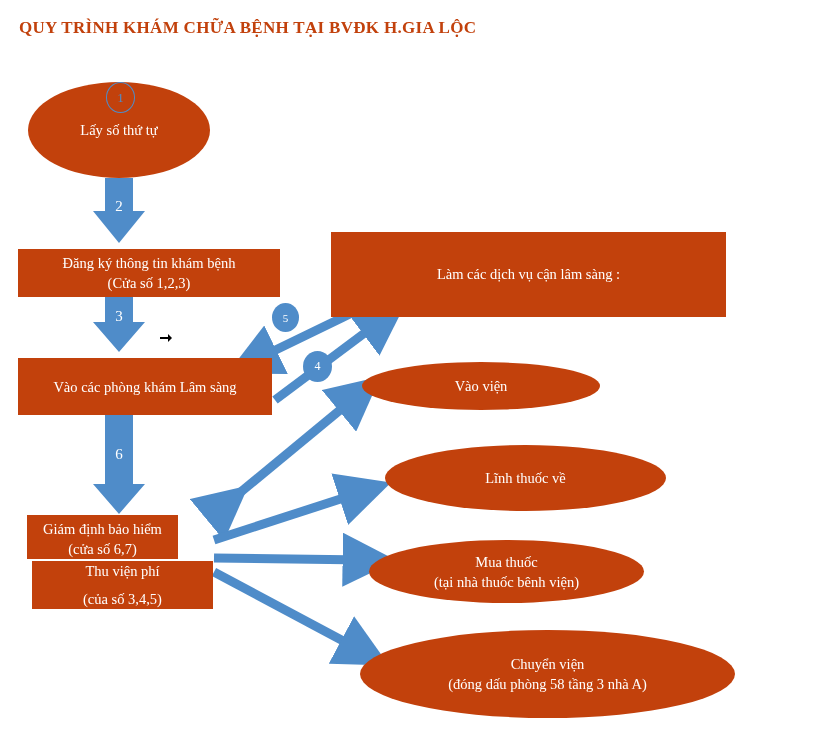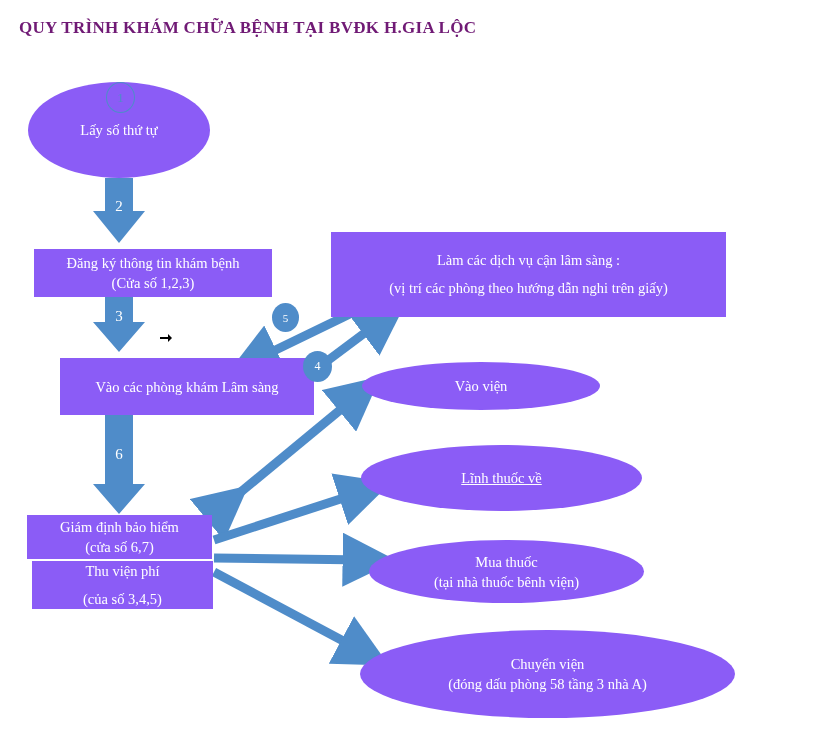--- a/index.html
+++ b/index.html
@@ -24,28 +24,28 @@
 
   
   #title {
     position: absolute;
     left: 19px;
     top: 18px;
     font-family: "Liberation Serif", "DejaVu Serif", serif;
     font-weight: bold;
     font-size: 17px;
     letter-spacing: 0.3px;
-    color: #701a75;
+    color: #c2410c;
     white-space: nowrap;
   }
 
   
   .node {
     position: absolute;
-    background: #8b5cf6;
+    background: #c2410c;
     color: #ffffff;
     display: flex;
     flex-direction: column;
     align-items: center;
     justify-content: center;
     text-align: center;
     font-family: "Liberation Serif", "DejaVu Serif", serif;
     font-size: 14.5px;
     line-height: 1.38;
     box-sizing: border-box;
@@ -146,49 +146,48 @@
     <line x1="214" y1="572" x2="362" y2="651" stroke="#4F8CC9" stroke-width="9" marker-end="url(#ahead)"></line>
   </g>
 </svg>
 
 <div id="title">QUY TRÌNH KHÁM CHỮA BỆNH TẠI BVĐK H.GIA LỘC</div>
 
 <div class="node ellipse" style="left:28px; top:82px; width:182px; height:96px;">
   <span class="l1">Lấy số thứ tự</span>
 </div>
 
-<div class="node box" style="left:18px; top:249px; width:238px; height:48px;margin-left:16px;">
+<div class="node box" style="left:18px; top:249px; width:262px; height:48px;">
   <span class="l1">Đăng ký thông tin khám bệnh</span>
   <span class="l2">(Cửa số 1,2,3)</span>
 </div>
 
-<div class="node box" style="left:18px; top:358px; width:254px; height:57px;margin-left:42px;">
+<div class="node box" style="left:18px; top:358px; width:254px; height:57px;">
   <span class="l1">Vào các phòng khám Lâm sàng</span>
 </div>
 
 <div class="node box" style="left:331px; top:224px; width:395px; height:85px; line-height:1.9;margin-top:8px;">
   <span class="l1">Làm các dịch vụ cận lâm sàng :</span>
-  <span class="l2">(vị trí các phòng theo hướng dẫn nghi trên giấy)</span>
 </div>
 
 <div class="node ellipse" style="left:362px; top:362px; width:238px; height:48px;text-align:center;">
   <span class="l1">Vào viện</span>
 </div>
 
-<div class="node box" style="left:27px; top:515px; width:185px; height:44px;">
+<div class="node box" style="left:27px; top:515px; width:151px; height:44px;justify-content:flex-end;">
   <span class="l1">Giám định bảo hiểm</span>
   <span class="l2">(cửa số 6,7)</span>
 </div>
 
 <div class="node box" style="left:32px; top:561px; width:181px; height:48px;justify-content:space-between;">
   <span class="l1">Thu viện phí</span>
   <span class="l2">(của số 3,4,5)</span>
 </div>
 
-<div class="node ellipse" style="left:361px; top:445px; width:281px; height:66px;text-decoration:underline;">
+<div class="node ellipse" style="left:385px; top:445px; width:281px; height:66px;">
   <span class="l1">Lĩnh thuốc về</span>
 </div>
 
 <div class="node ellipse" style="left:369px; top:540px; width:275px; height:63px;">
   <span class="l1">Mua thuốc</span>
   <span class="l2">(tại nhà thuốc bênh viện)</span>
 </div>
 
 <div class="node ellipse" style="left:360px; top:630px; width:375px; height:88px;">
   <span class="l1">Chuyển viện</span>

